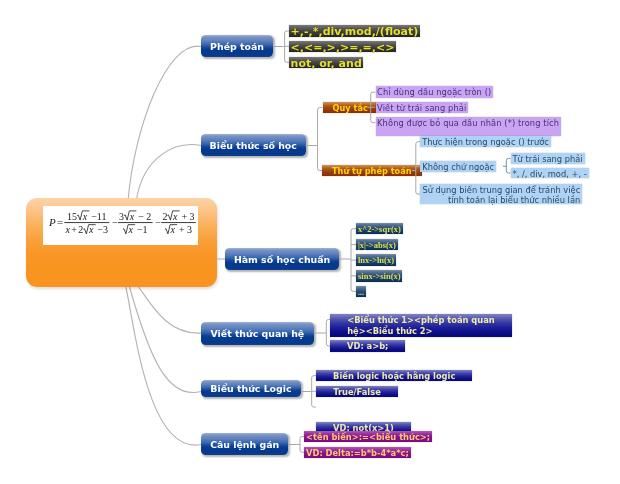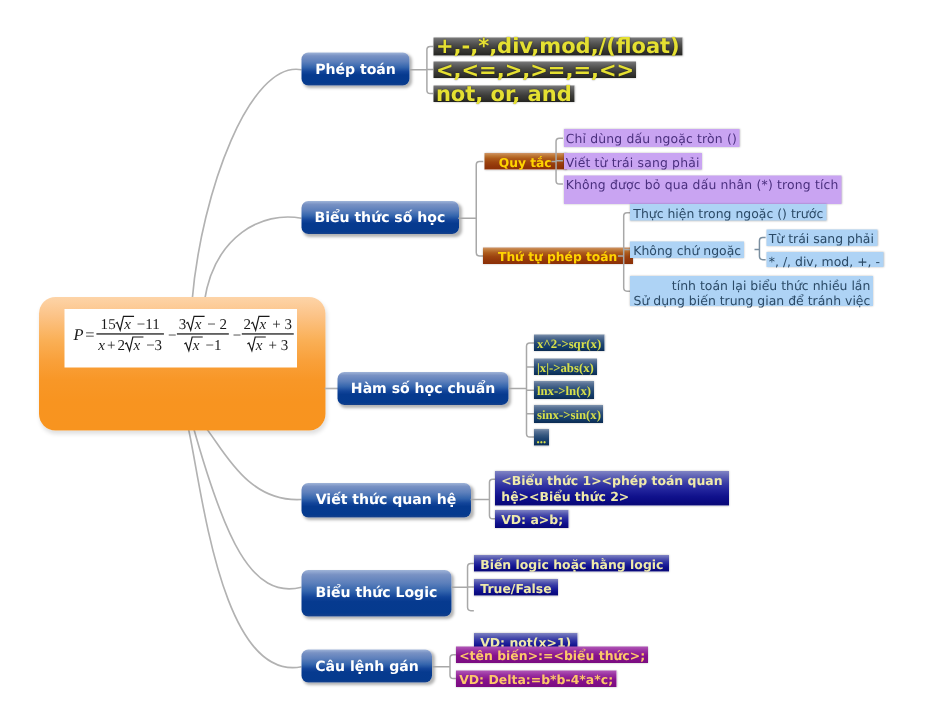--- a/index.html
+++ b/index.html
@@ -27,36 +27,36 @@
     color:#ffffff;font-weight:bold;font-size:9.4px;display:flex;align-items:center;
     justify-content:center;white-space:nowrap;
     box-shadow:1.5px 1.5px 2px rgba(0,0,0,0.30);}
 
   
   .chip{position:absolute;box-sizing:border-box;white-space:nowrap;
     line-height:11px;box-shadow:0 0 1.3px rgba(0,0,0,0.28);}
 
   .chip-dark{ 
     background:linear-gradient(180deg,#7c7c7c 0%,#6a6a6a 12%,#4f4f4d 38%,#3c3c39 62%,#32322e 82%,#232320 100%);
-    color:#e5e032;font-weight:bold;font-size:14px;padding:1px 1.6px;
+    color:#e5e032;font-weight:bold;font-size:11px;padding:1px 1.6px;
     text-shadow:0 0 1px rgba(0,0,0,.6);}
 
   .chip-purple{ 
     background:#c9a4f2;color:#4a2f7e;font-size:8.25px;padding:1px 1.6px;letter-spacing:0.12px;}
 
   .chip-blue{ 
     background:#aed3f5;color:#2b4a66;font-size:8.3px;padding:1px 2px;text-align:right;}
 
   .chip-navy{ 
     background:linear-gradient(180deg,#7e93ae 0%,#5a7396 14%,#35577f 38%,#1f4470 60%,#123a66 82%,#0b2b52 100%);
     color:#d8e04a;font-weight:bold;font-size:8.5px;padding:1px 1.8px;font-family:Liberation Serif, serif;}
 
   .chip-navy2{ 
     background:linear-gradient(180deg,#8185c4 0%,#6a6eba 10%,#4d51ad 24%,#3336a4 40%,#1e2099 58%,#10118c 74%,#0a0a80 90%,#090975 100%);
-    color:#efeaab;font-weight:bold;font-size:8.3px;padding:1px 4px;}
+    color:#efeaab;font-weight:bold;font-size:8.3px;padding:1px 17px;}
 
   .chip-magenta{ 
     background:linear-gradient(180deg,#b257b8 0%,#9a32a0 25%,#87128d 55%,#7a0c80 100%);
     color:#fcc86a;font-weight:bold;font-size:8.3px;padding:1px 2px;}
 
   .chip-orange{ 
     background:linear-gradient(180deg,#cf9468 0%,#c07b3a 14%,#ad5c1d 32%,#9d440f 55%,#92370a 78%,#8b2f06 100%);
     color:#ffd400;font-weight:bold;font-size:8.2px;padding:1px 10px;}
 </style>
 </head>
@@ -139,22 +139,22 @@
   <div class="chip chip-purple" style="left:375.5px;top:86.4px;height:11.2px;">Chỉ dùng dấu ngoặc tròn ()</div>
   <div class="chip chip-purple" style="left:375.5px;top:101.5px;height:11.2px;">Viết từ trái sang phải</div>
   <div class="chip chip-purple" style="left:375.5px;top:117px;height:19px;">Không được bỏ qua dấu nhân (*) trong tích</div>
 
   <svg class="links">
     <path d="M412.0,170.6 H415.8 M418.0,141.8 Q415.8,141.8 415.8,144.0 V191.9 Q415.8,194.1 418.0,194.1 M418.0,141.8 H420.1 M418.0,194.1 H420.1 M415.8,166.3 H420.1" fill="none" stroke="#a8a8a8" stroke-width="1" stroke-linecap="butt"></path>
   </svg>
   <div class="chip chip-blue" style="left:420.2px;top:136.1px;height:11.3px;">Thực hiện trong ngoặc () trước</div>
   <div class="chip chip-blue" style="left:420.2px;top:160.6px;height:11.3px;">Không chứ ngoặc</div>
   <div class="chip chip-blue" style="left:420.4px;top:184px;height:20.4px;line-height:10px;">
+    <div>Sử dụng biến trung gian để tránh việc</div>
     <div>tính toán lại biểu thức nhiều lần</div>
-    <div>Sử dụng biến trung gian để tránh việc</div>
   </div>
 
   <svg class="links">
     <path d="M503.0,166.3 H506.3 M508.5,158.4 Q506.3,158.4 506.3,160.6 V170.9 Q506.3,173.1 508.5,173.1 M508.5,158.4 H510.4 M508.5,173.1 H510.4" fill="none" stroke="#7b8fa0" stroke-width="1" stroke-linecap="butt"></path>
   </svg>
   <div class="chip chip-blue" style="left:510.5px;top:152.9px;height:10.8px;">Từ trái sang phải</div>
   <div class="chip chip-blue" style="left:510.5px;top:167.7px;height:10.8px;">*, /, div, mod, +, -</div>
 
   <svg class="links">
     <path d="M216.5,259 H226" fill="none" stroke="#b2b2b2" stroke-width="1.1"></path>
@@ -176,21 +176,21 @@
   </div>
   <svg class="links">
     <path d="M313.7,333.0 H326.3 M328.5,319.5 Q326.3,319.5 326.3,321.7 V343.7 Q326.3,345.9 328.5,345.9 M328.5,319.5 H330.0 M328.5,345.9 H330.0" fill="none" stroke="#a8a8a8" stroke-width="1" stroke-linecap="butt"></path>
   </svg>
   <div class="chip chip-navy2" style="left:330.2px;top:313.9px;height:22.9px;line-height:11px;">
     <div>&lt;Biểu thức 1&gt;&lt;phép toán quan</div>
     <div>hệ&gt;&lt;Biểu thức 2&gt;</div>
   </div>
   <div class="chip chip-navy2" style="left:330.1px;top:340.1px;height:11.6px;">VD: a&gt;b;</div>
 
-  <div class="pill" style="left:201px;top:380.4px;width:99.9px;height:31px;">
+  <div class="pill" style="left:201px;top:380.4px;width:99.9px;height:17px;">
     <span>Biểu thức Logic</span>
   </div>
   <svg class="links">
     <path d="M300.8,391.5 H311.7 M313.9,375.6 Q311.7,375.6 311.7,377.8 V404.9 Q311.7,407.1 313.9,407.1 M313.9,375.6 H315.9 M313.9,407.1 H315.9 M311.7,391.3 H315.9" fill="none" stroke="#a8a8a8" stroke-width="1" stroke-linecap="butt"></path>
   </svg>
   <div class="chip chip-navy2" style="left:316.1px;top:369.9px;height:11.5px;">Biến logic hoặc hằng logic</div>
   <div class="chip chip-navy2" style="left:316.2px;top:385.6px;height:11.5px;">True/False</div>
   <div class="chip chip-navy2" style="left:316.1px;top:422px;height:11.5px;">VD: not(x&gt;1)</div>
 
   <div class="pill" style="left:201px;top:433.4px;width:87.3px;height:21.8px;">

